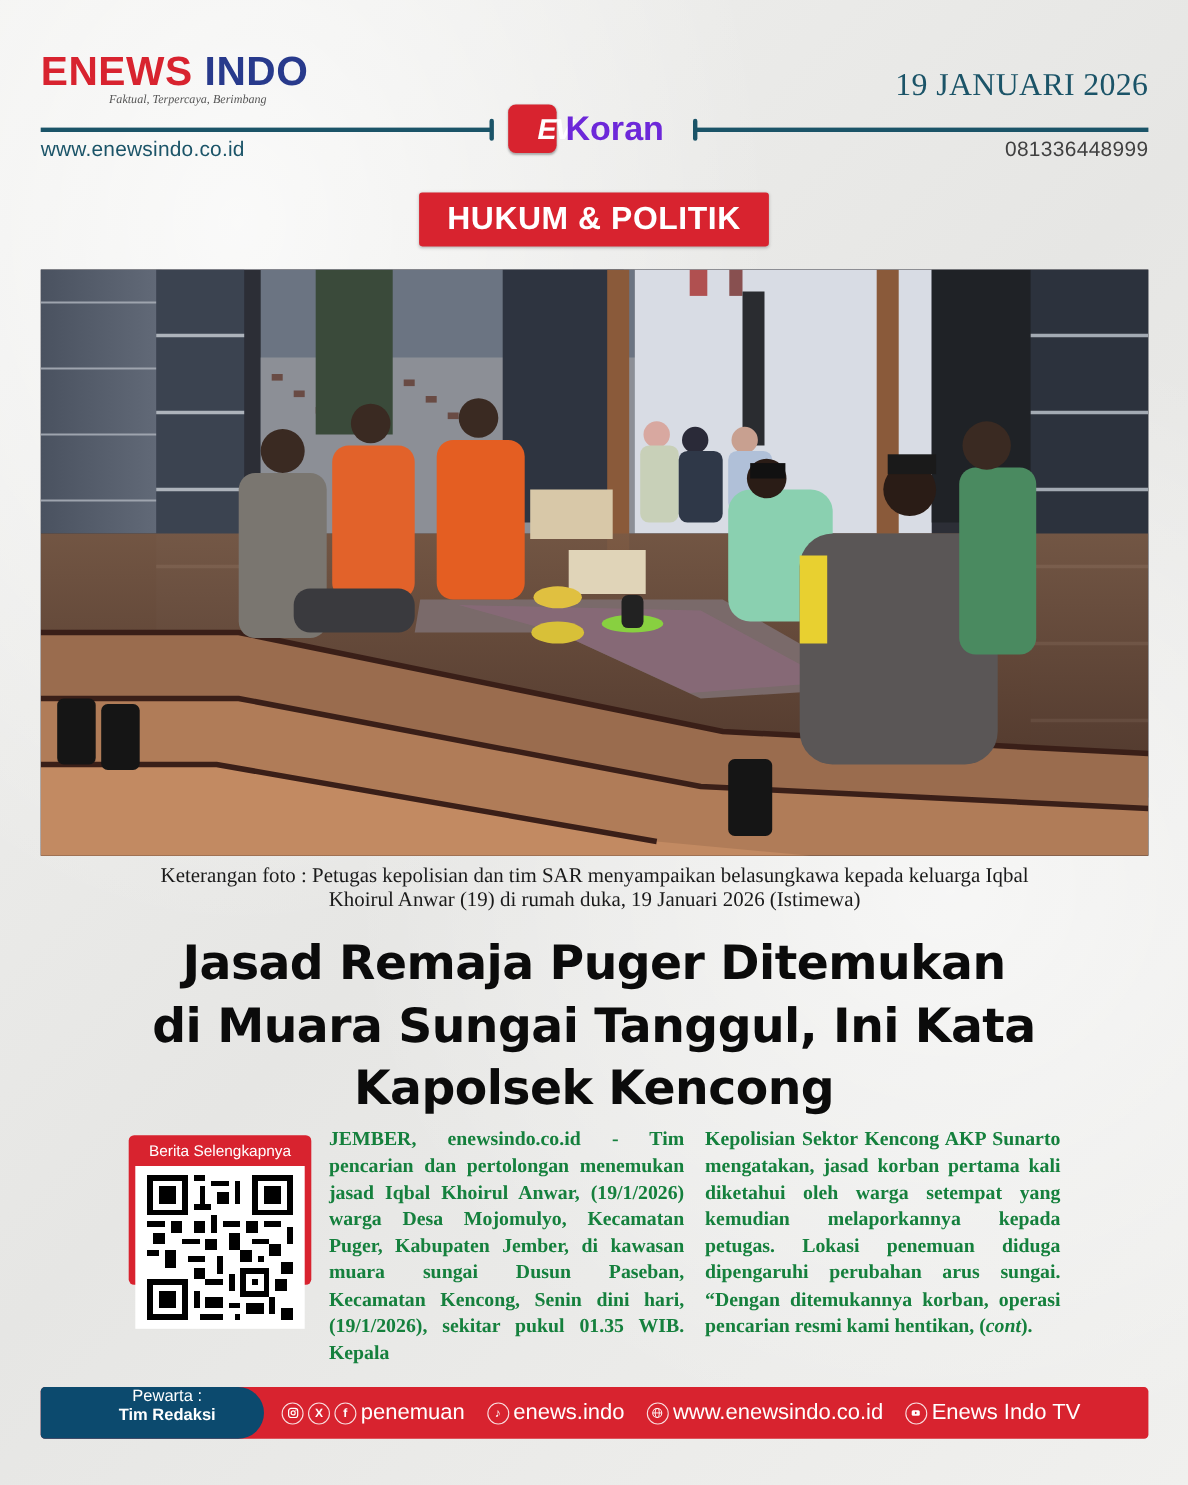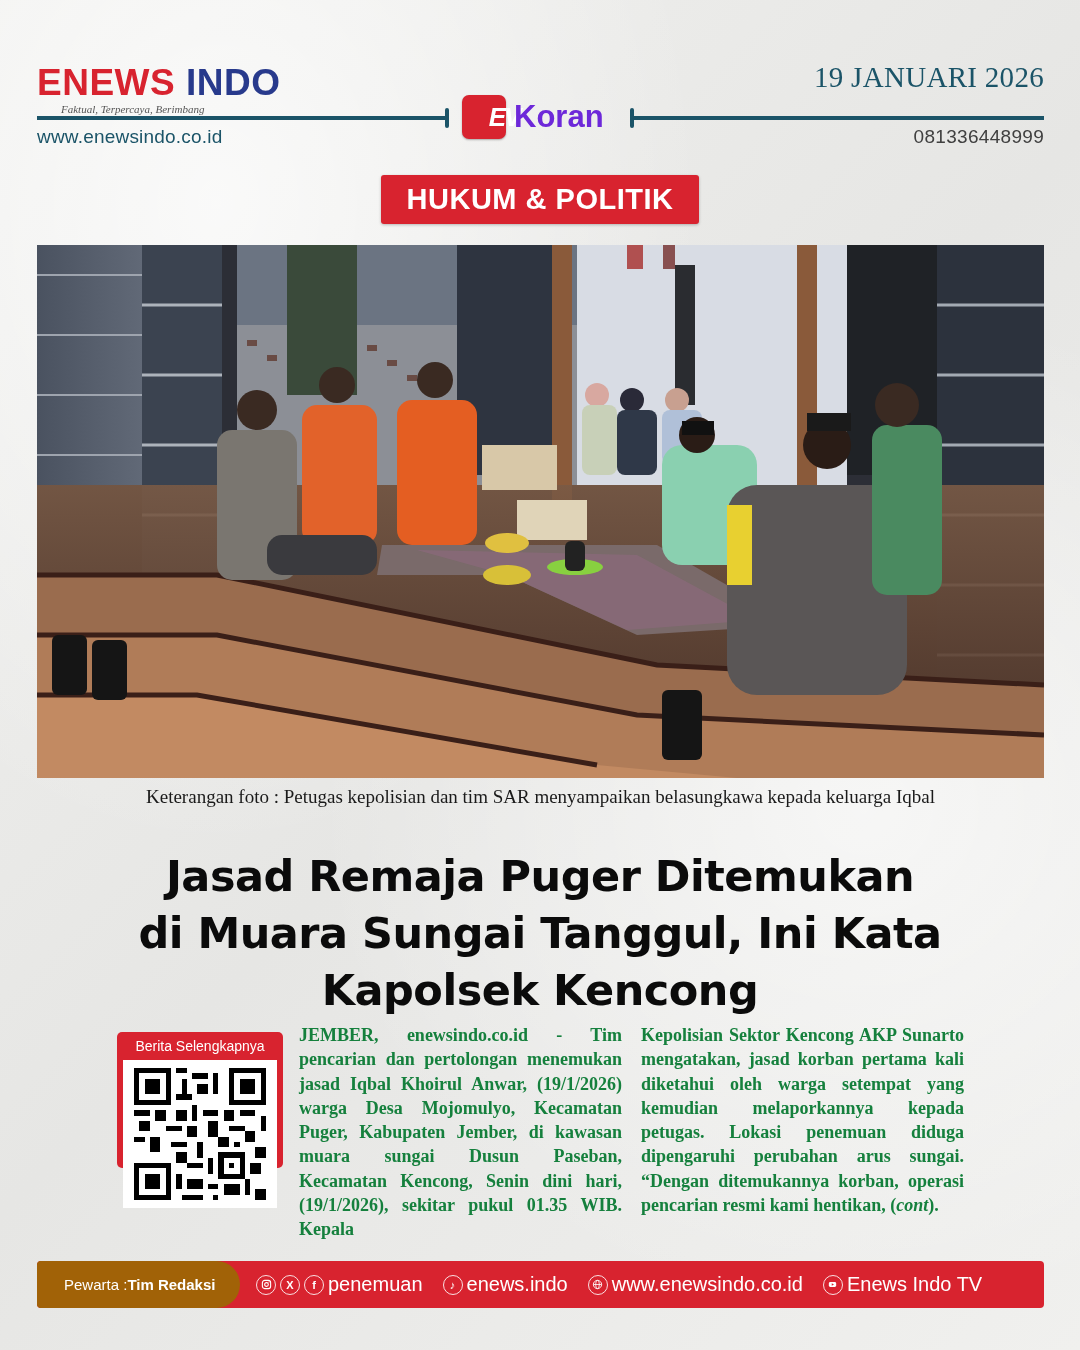--- a/index.html
+++ b/index.html
@@ -9,21 +9,21 @@
     background: #eeeeec;
     background-image:
       radial-gradient(ellipse at 20% 15%, rgba(255,255,255,0.7), rgba(255,255,255,0) 40%),
       radial-gradient(ellipse at 80% 60%, rgba(255,255,255,0.6), rgba(255,255,255,0) 45%),
       linear-gradient(135deg, #f1f1ef 0%, #e6e6e4 50%, #f0f0ee 100%);
     font-family: "Liberation Sans", sans-serif;
     color: #111;
   }
 
   
-  .brand { position: absolute; left: 37px; top: 64px; }
+  .brand { position: absolute; left: 37px; top: 46px; text-align: center; }
   .brand-name {
     font-family: "Liberation Sans", sans-serif; font-weight: 700;
     font-size: 37px; letter-spacing: 0.5px; line-height: 1;
   }
   .brand-name .red { color: #d8232f; }
   .brand-name .blue { color: #283a8c; }
   .brand-tagline {
     font-family: "Liberation Serif", serif; font-style: italic;
     font-size: 11px; color: #555; margin-left: 24px; margin-top: 2px;
   }
@@ -108,22 +108,22 @@
   .column.c2 { left: 641px; }
   .column .em { font-style: italic; }
 
   
   .footer {
     position: absolute; left: 37px; top: 1261px; width: 1007px; height: 47px;
     background: #d8232f; border-radius: 4px; display: flex; align-items: center;
     color: #fff;
   }
   .reporter {
-    height: 100%; width: 203px; background: #a16207; border-radius: 4px 24px 24px 4px;
-    display: flex; align-items: center; padding-left: 27px; font-size: 15px;
+    height: 100%; width: 203px; background: #0c4a6e; border-radius: 4px 24px 24px 4px;
+    display: flex; align-items: center; padding-left: 27px; font-size: 15px; flex-direction: column;
   }
   .reporter b { font-weight: 700; }
   .social { display: flex; align-items: center; margin-left: 16px; gap: 2px; font-size: 20px; }
   .social.ml { margin-left: 20px; }
   .ic {
     width: 20px; height: 20px; border: 1.3px solid rgba(255,255,255,0.85); border-radius: 50%;
     display: inline-flex; align-items: center; justify-content: center;
     font-size: 11px; font-weight: 700; margin-right: 2px;
   }
   .ic svg { width: 11px; height: 11px; }
@@ -267,20 +267,21 @@
 
     <ellipse cx="470" cy="298" rx="22" ry="10" fill="#e0c040"></ellipse>
     <ellipse cx="470" cy="330" rx="24" ry="10" fill="#d8c038"></ellipse>
     <ellipse cx="538" cy="322" rx="28" ry="8" fill="#88d040"></ellipse>
     <rect x="528" y="296" width="20" height="30" rx="6" fill="#222"></rect>
   </svg>
 </div>
 
 <div class="caption">
   <div>Keterangan foto : Petugas kepolisian dan tim SAR menyampaikan belasungkawa kepada keluarga Iqbal</div>
+  <div>Khoirul Anwar (19) di rumah duka, 19 Januari 2026 (Istimewa)</div>
 </div>
 
 <h1 class="headline">
   <div>Jasad Remaja Puger Ditemukan</div>
   <div>di Muara Sungai Tanggul, Ini Kata</div>
   <div>Kapolsek Kencong</div>
 </h1>
 
 <div class="qr-card">
   <div class="qr-title">Berita Selengkapnya</div>

